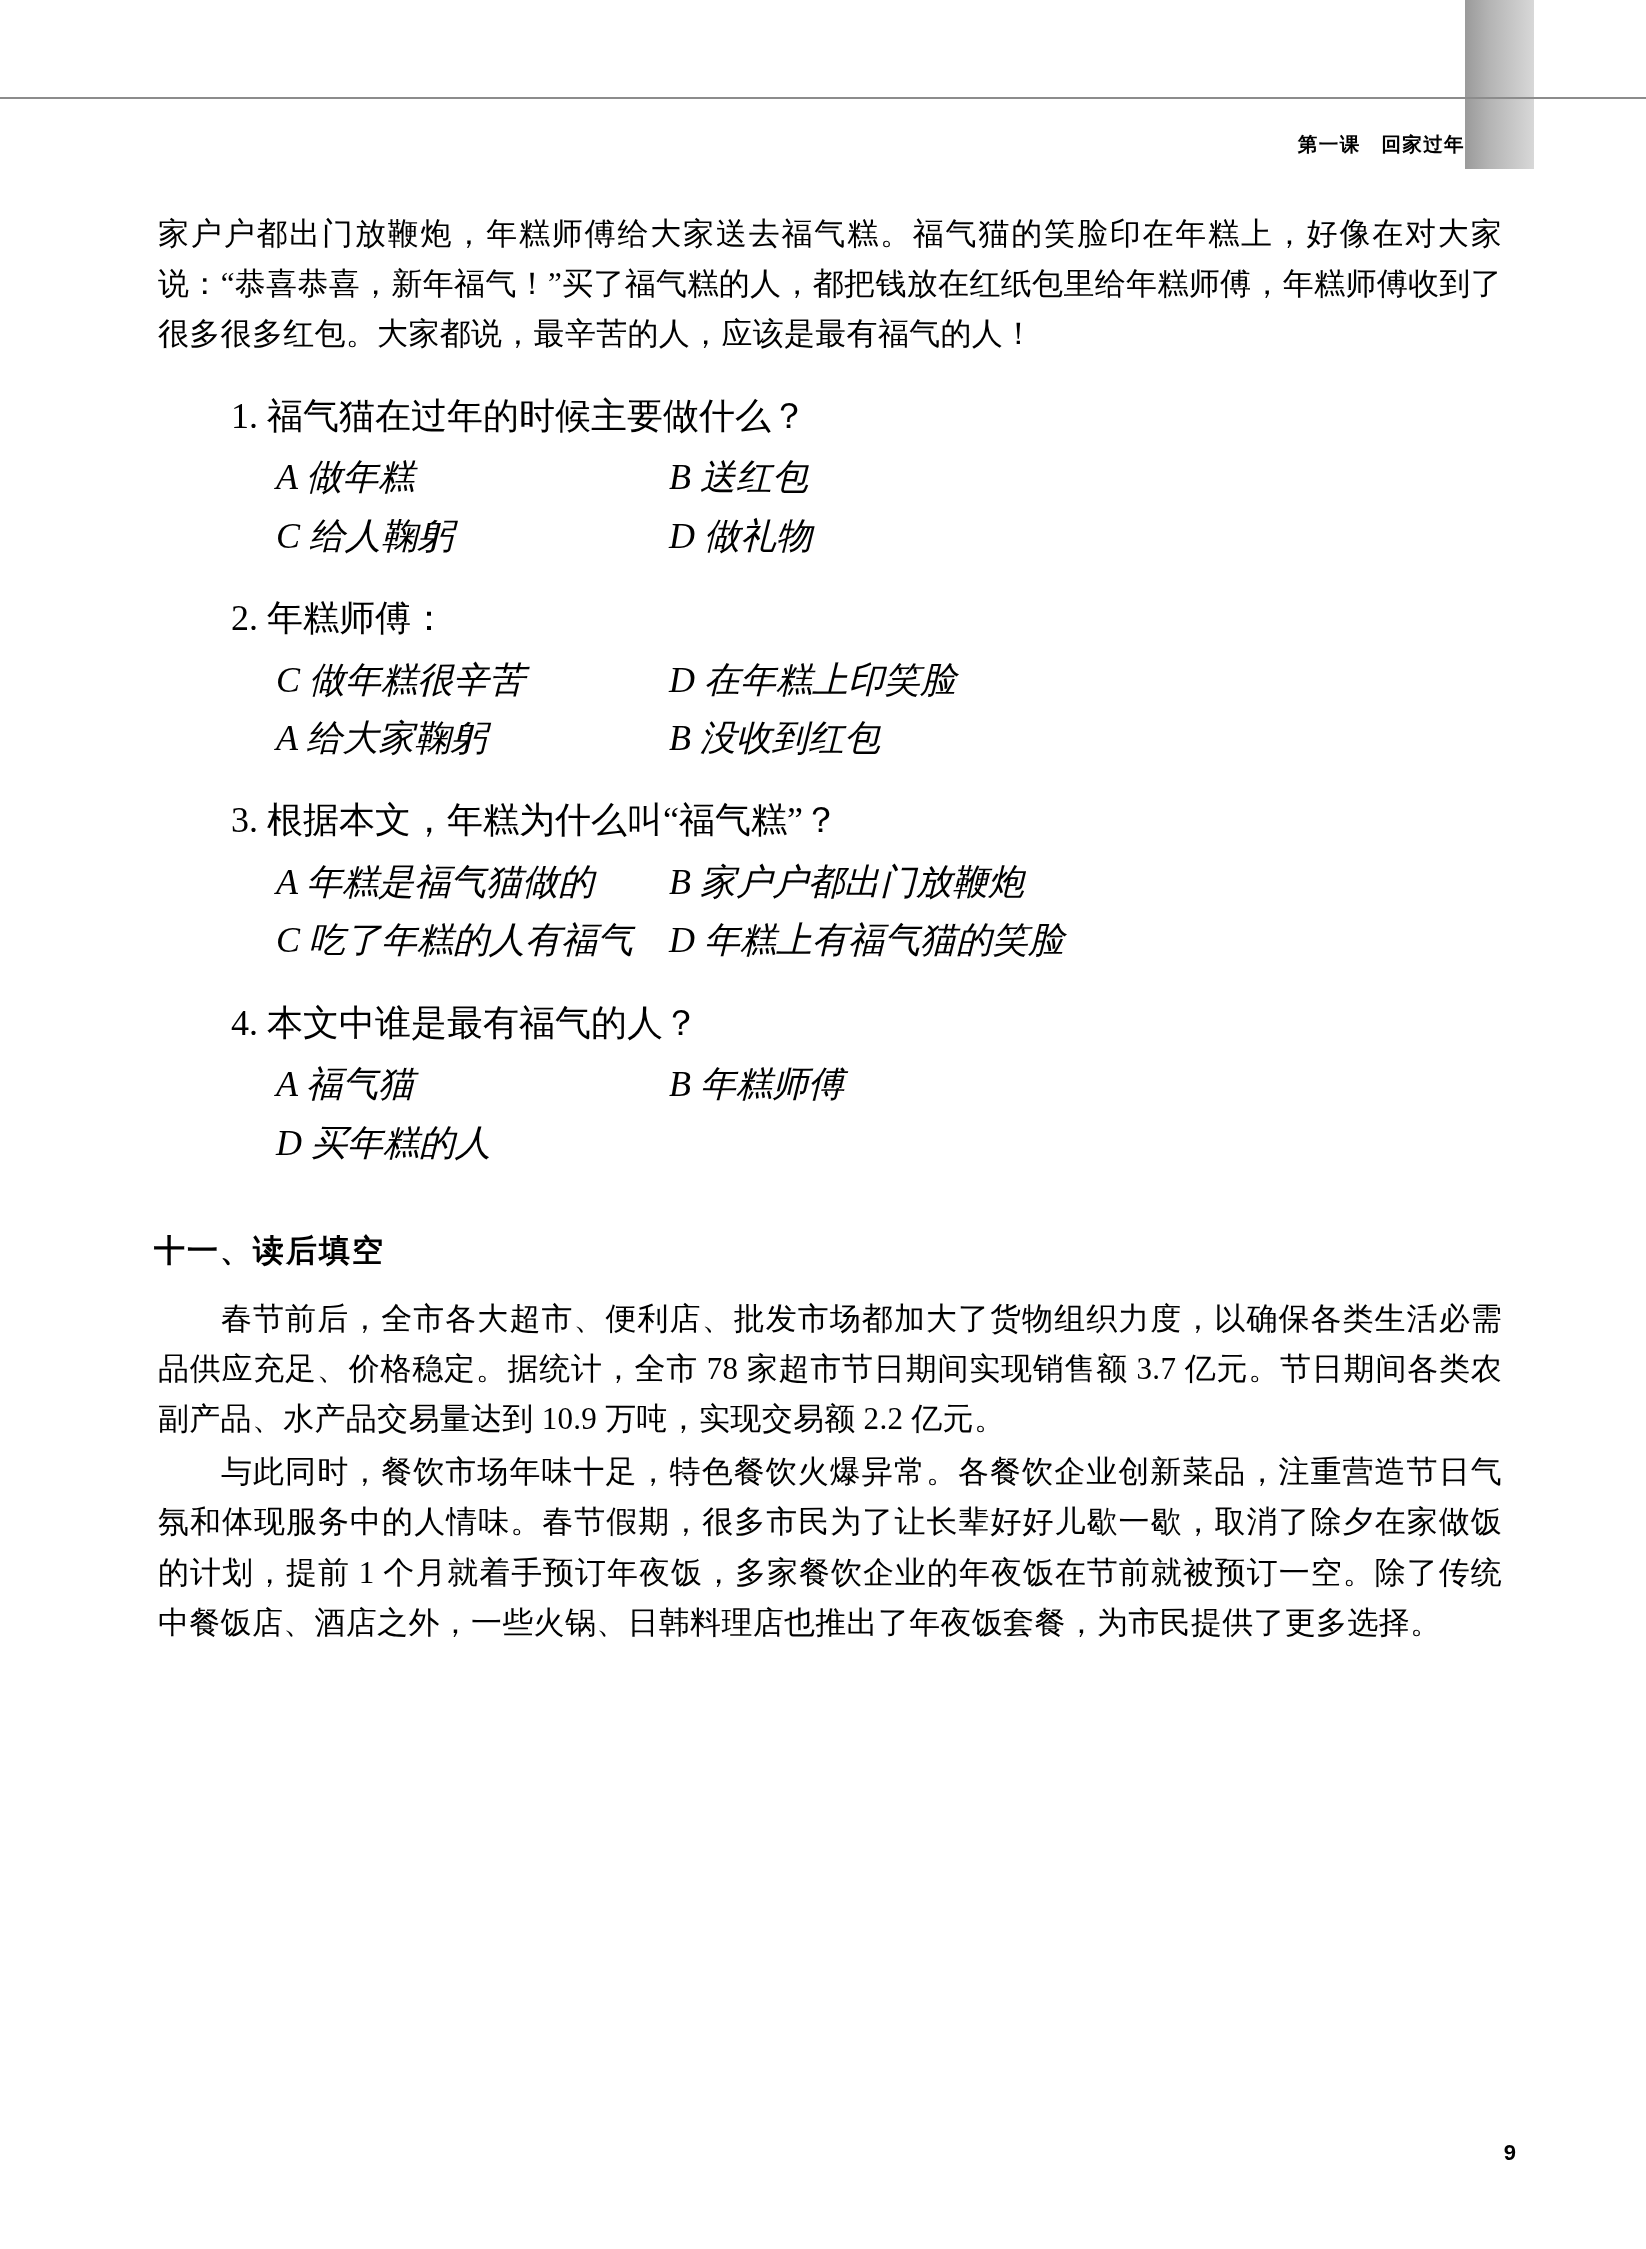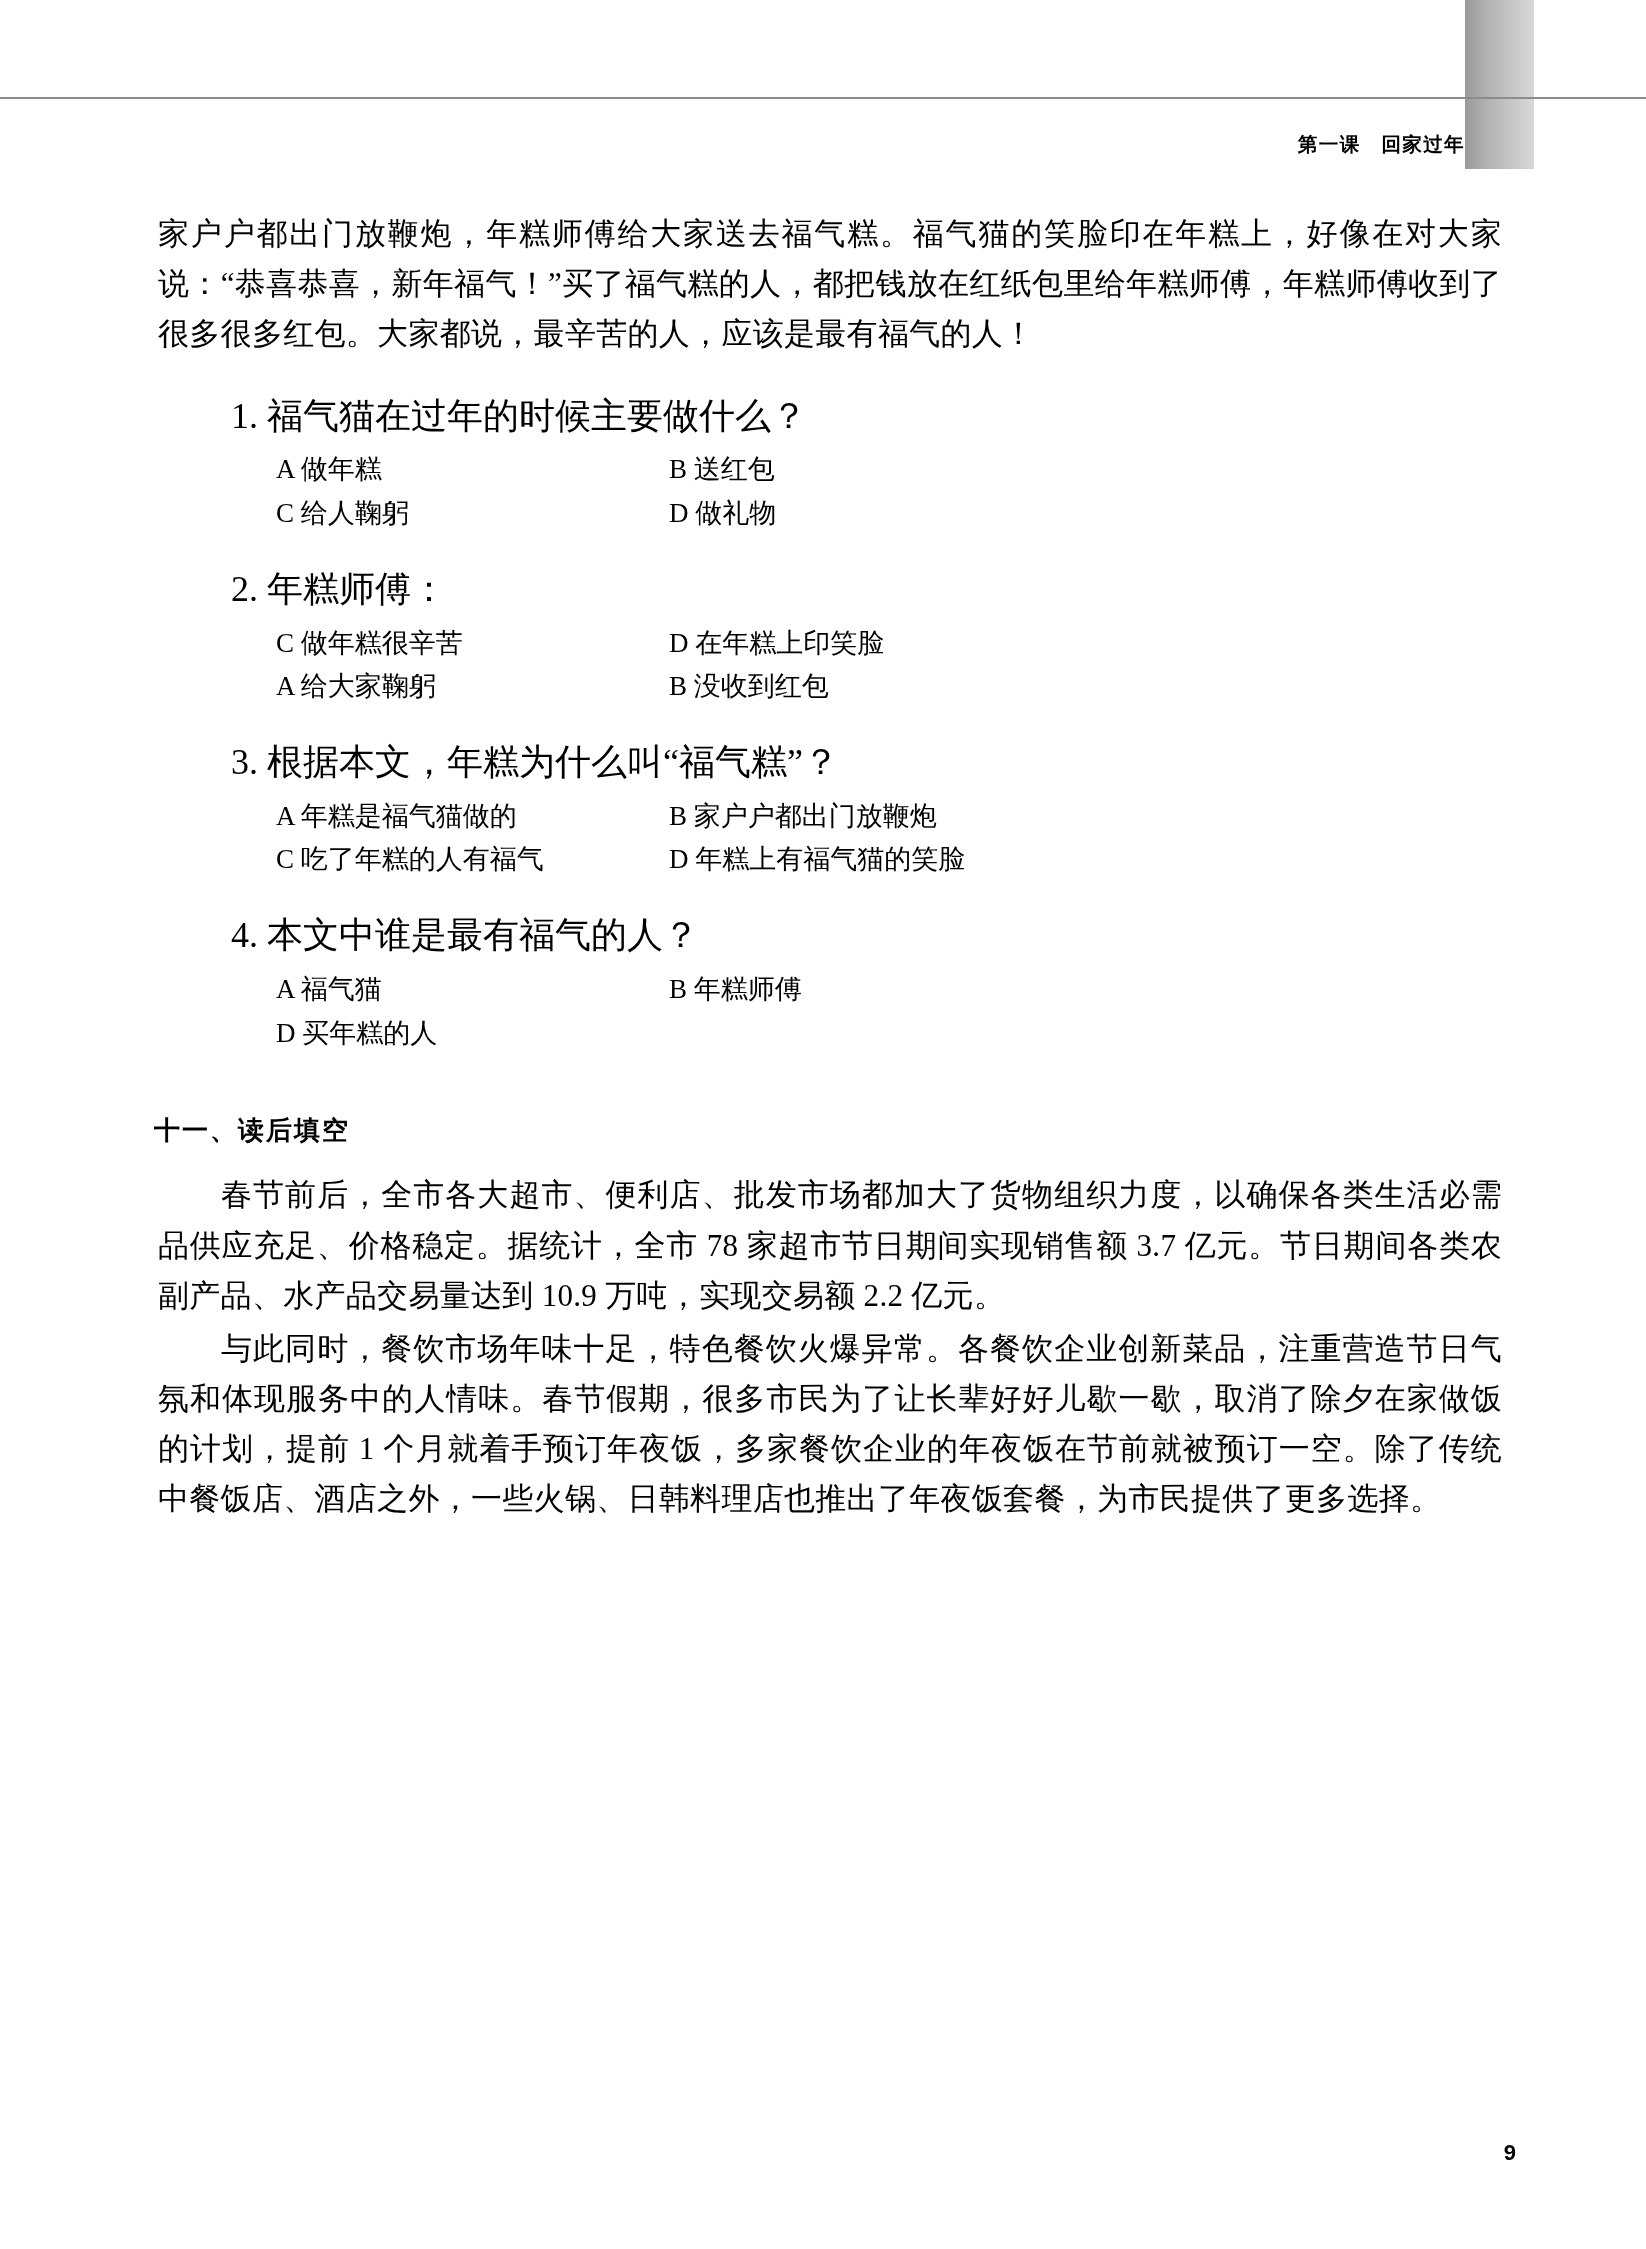--- a/index.html
+++ b/index.html
@@ -81,38 +81,39 @@
     font-size: 36px;
     line-height: 1.55;
     margin-bottom: 3.9px;
     white-space: nowrap;
   }
   .q-options {
     padding-left: 45px;
   }
   .opt-row {
     display: flex;
-    font-size: 27px;
+    font-size: 36px;
     line-height: 1.62;
+    font-style: italic;
   }
   .opt-a {
     width: 393px;
     flex: 0 0 393px;
   }
   .opt-b {
     flex: 1 1 auto;
   }
 
   
   .section-heading {
     margin-top: 58px;
     margin-bottom: 22px;
     font-family: "Liberation Sans", "DejaVu Sans", sans-serif;
     font-weight: bold;
-    font-size: 26px;
+    font-size: 31px;
     letter-spacing: 2px;
   }
 
   .para-block p.body-text {
     margin-bottom: 2.6px;
   }
 
   
   .page-number {
     position: absolute;

